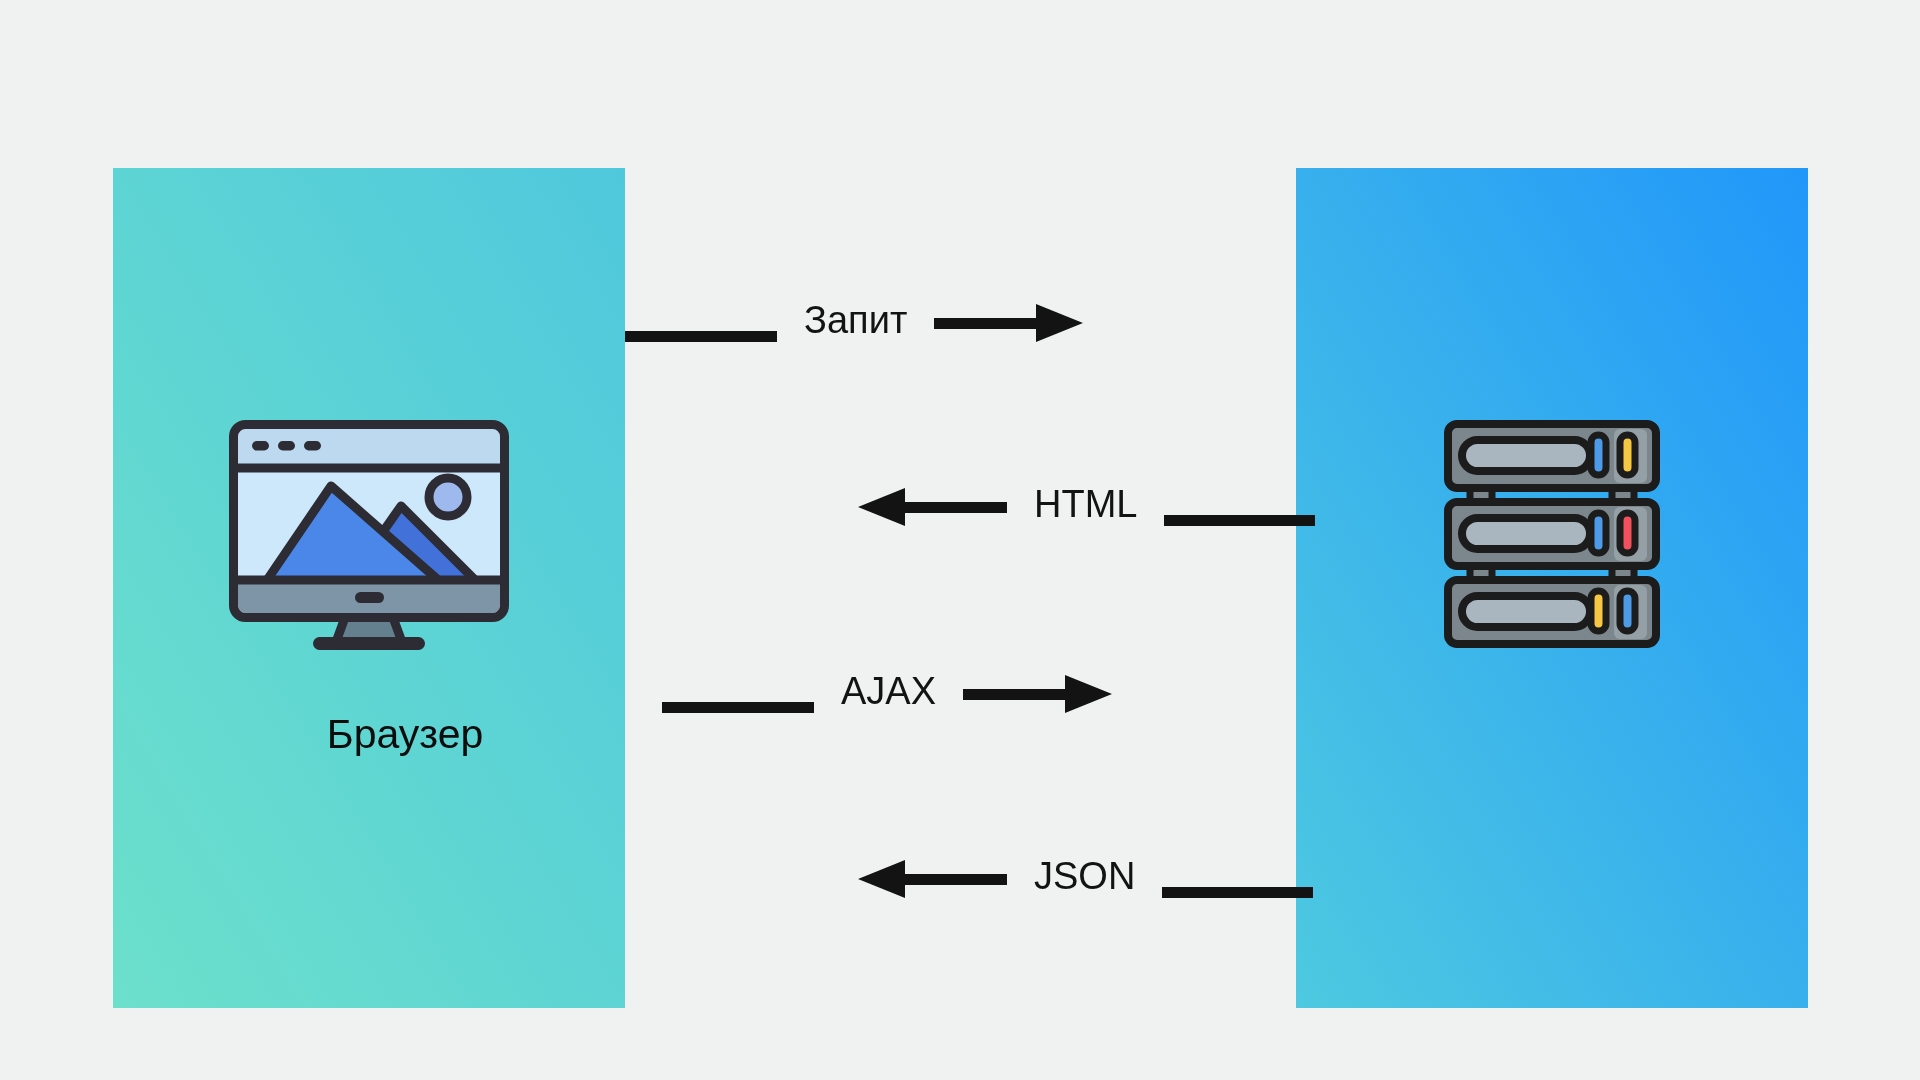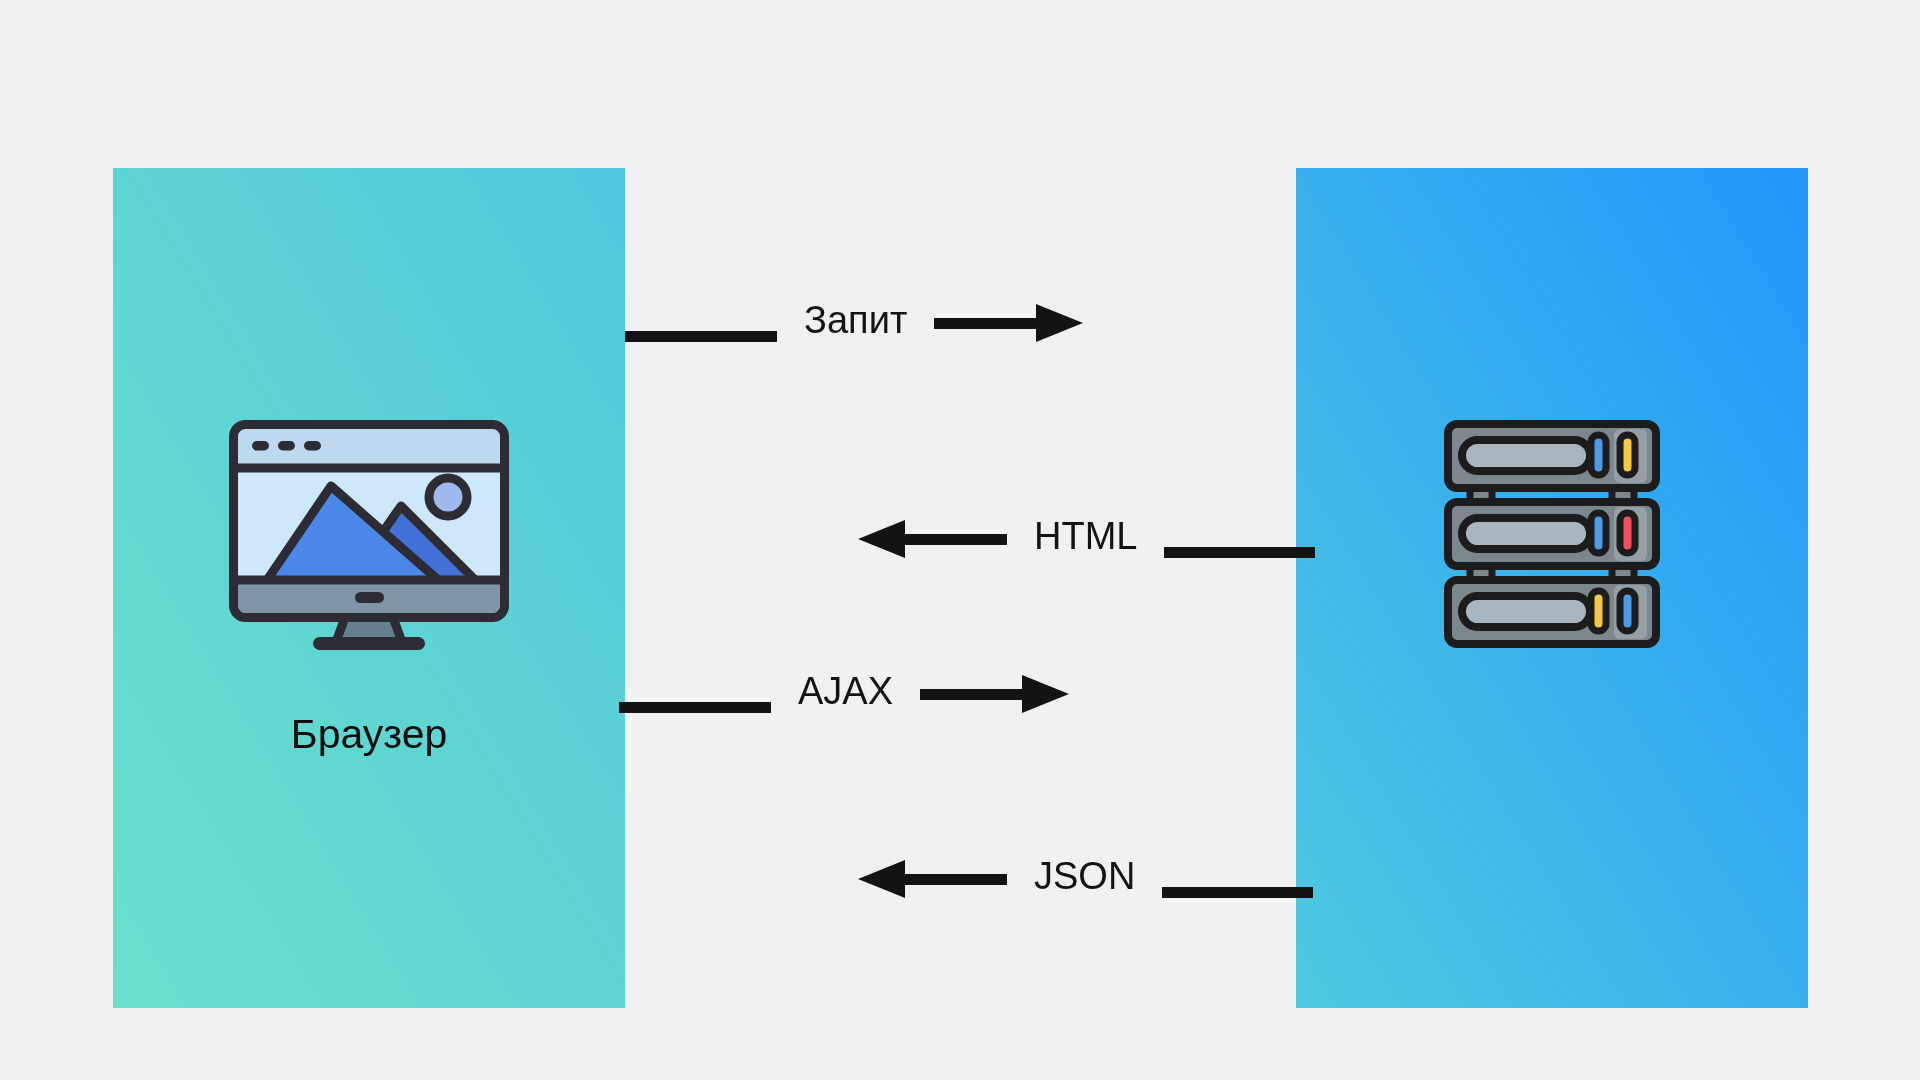--- a/index.html
+++ b/index.html
@@ -23,41 +23,41 @@
   .panel{position:absolute;top:168px;width:512px;height:840px;}
   #panel-browser{left:113px;background:linear-gradient(to top right,#6ce0cb 0%,#4fc8dd 100%);}
   #panel-server{left:1296px;background:linear-gradient(to top right,#4ec9e0 0%,#2197fa 100%);}
 
   .panel-icon{position:absolute;top:252px;}
   #browser-icon-wrap{left:116px;}
   #server-icon-wrap{left:148px;}
 
   .panel-label{
     position:absolute;top:543px;left:0;width:100%;
-    text-align:center;font-size:41px;font-weight:500;color:#0d0d0d;
+    text-align:center;font-size:41px;font-weight:500;color:#0d0d0d;padding-left:36px;
   }
 
   
   .arrow{
     position:absolute;height:46px;display:flex;align-items:flex-end;
     justify-content:space-between;transform:translateY(-50%);gap:17px;
   }
   .arrow .line{height:11px;background:#131313;flex:0 0 auto;}
   .arrow .alabel{
     font-size:38px;color:#131313;white-space:nowrap;
     margin:0 10px;flex:0 0 auto;
   }
   .seg{display:flex;align-items:center;flex:0 0 auto;}
   .head-right{width:0;height:0;border-top:19px solid transparent;border-bottom:19px solid transparent;border-left:47px solid #131313;}
   .head-left{width:0;height:0;border-top:19px solid transparent;border-bottom:19px solid transparent;border-right:47px solid #131313;}
   .w152{width:152px;} .w102{width:102px;} .w151{width:151px;}
 
   #arrow-request{left:625px;top:319px;width:438px;}
-  #arrow-html{left:858px;top:503px;width:438px;margin-top:32px;}
-  #arrow-ajax{left:602px;top:690px;width:438px;padding-left:17px;}
+  #arrow-html{left:858px;top:503px;width:438px;}
+  #arrow-ajax{left:645px;top:690px;width:438px;padding-left:17px;}
   #arrow-json{left:858px;top:875px;width:438px;}
 </style>
 </head>
 <body>
 
 <div id="canvas">
 
 
   <div class="panel" id="panel-browser">
     <div class="panel-icon" id="browser-icon-wrap">

